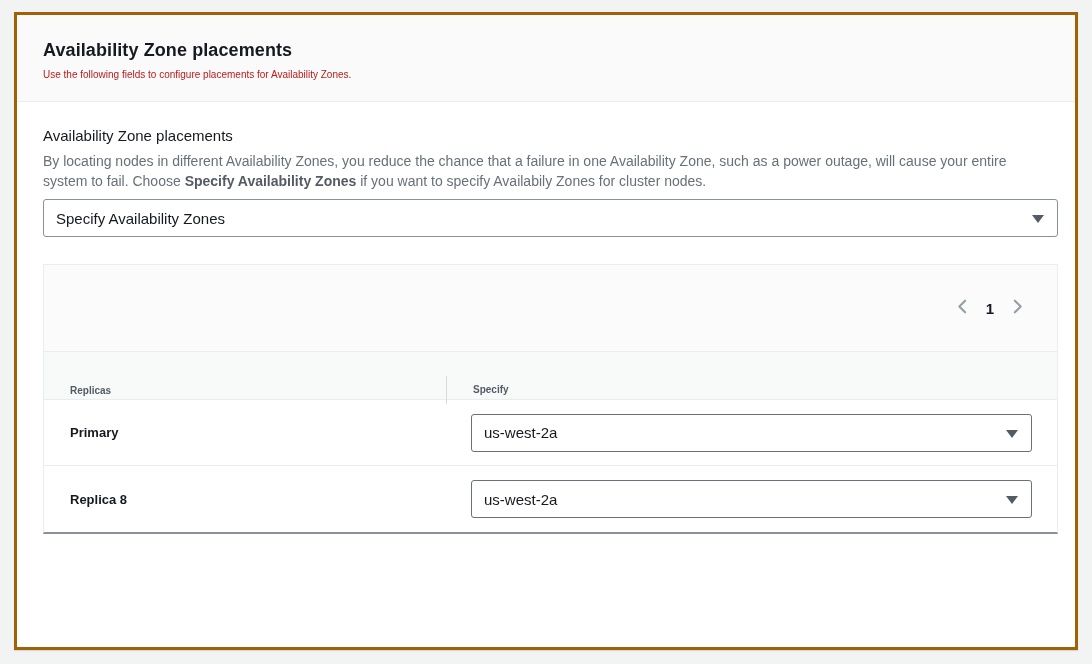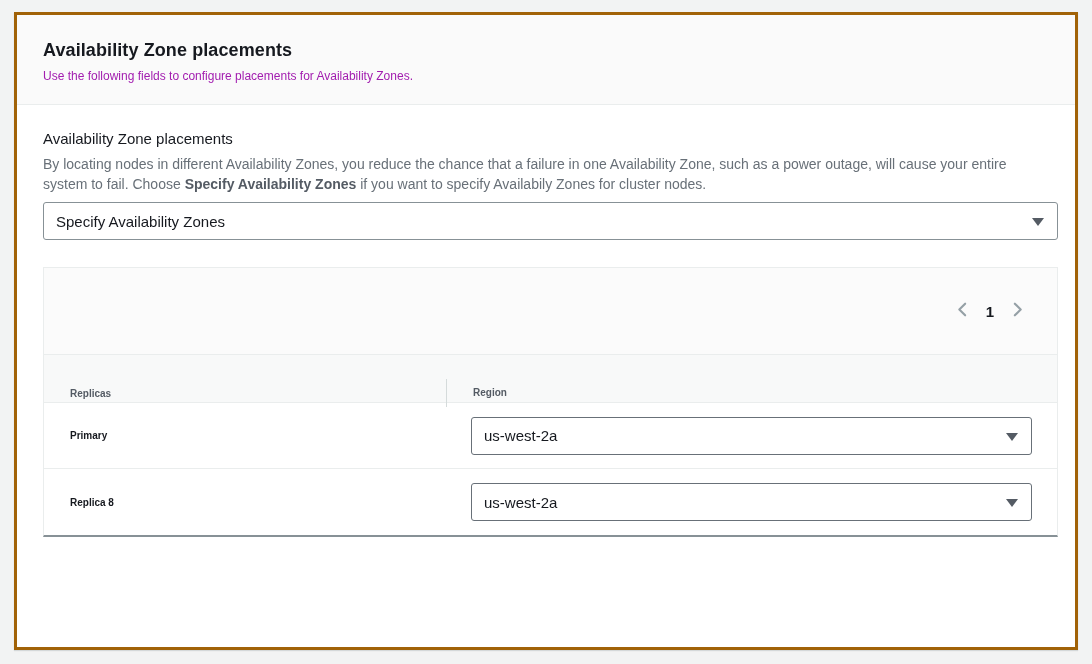--- a/index.html
+++ b/index.html
@@ -24,22 +24,22 @@
     border-bottom: 1px solid #eaeded;
   }
   .card-title {
     font-size: 18px;
     font-weight: bold;
     color: #16191f;
     letter-spacing: 0.1px;
   }
   .card-subtitle {
     margin-top: 8px;
-    font-size: 12px;
-    color: #a21caf;
+    font-size: 10px;
+    color: #b91c1c;
   }
   .card-body { padding: 25px 23px 24px 26px; }
 
   .field-label {
     font-size: 15px;
     color: #16191f;
     margin-bottom: 7px;
   }
   .field-desc {
     font-size: 14px;
@@ -129,21 +129,21 @@
   .trow {
     display: flex;
     height: 66px;
     align-items: center;
     border-bottom: 1px solid #eaeded;
   }
   .trow:last-child { border-bottom: none; }
   .td-label {
     width: 402px;
     padding-left: 26px;
-    font-size: 10px;
+    font-size: 13px;
     font-weight: bold;
     color: #16191f;
   }
   .td-region { flex: 1; padding: 0 25px; }
   .row-select { border-color: #687078; }
 </style>
 </head>
 <body>
 
 <div class="card">
@@ -179,21 +179,21 @@
           <span>
             <svg width="17" height="17" viewBox="0 0 16 16">
                 <path d="M5.5 2.5 L11 8 L5.5 13.5" fill="none" stroke="#95a0a6" stroke-width="2" stroke-linecap="round" stroke-linejoin="round"></path>
               </svg>
           </span>
         </button>
       </div>
 
       <div class="thead">
         <div class="th th-replicas">Replicas</div>
-        <div class="th th-region">Region</div>
+        <div class="th th-region">Specify</div>
       </div>
 
       <div class="trow">
         <div class="td-label">Primary</div>
         <div class="td-region">
           <div class="select row-select">
             <span class="select-value">us-west-2a</span>
             <span class="caret"></span>
           </div>
         </div>

